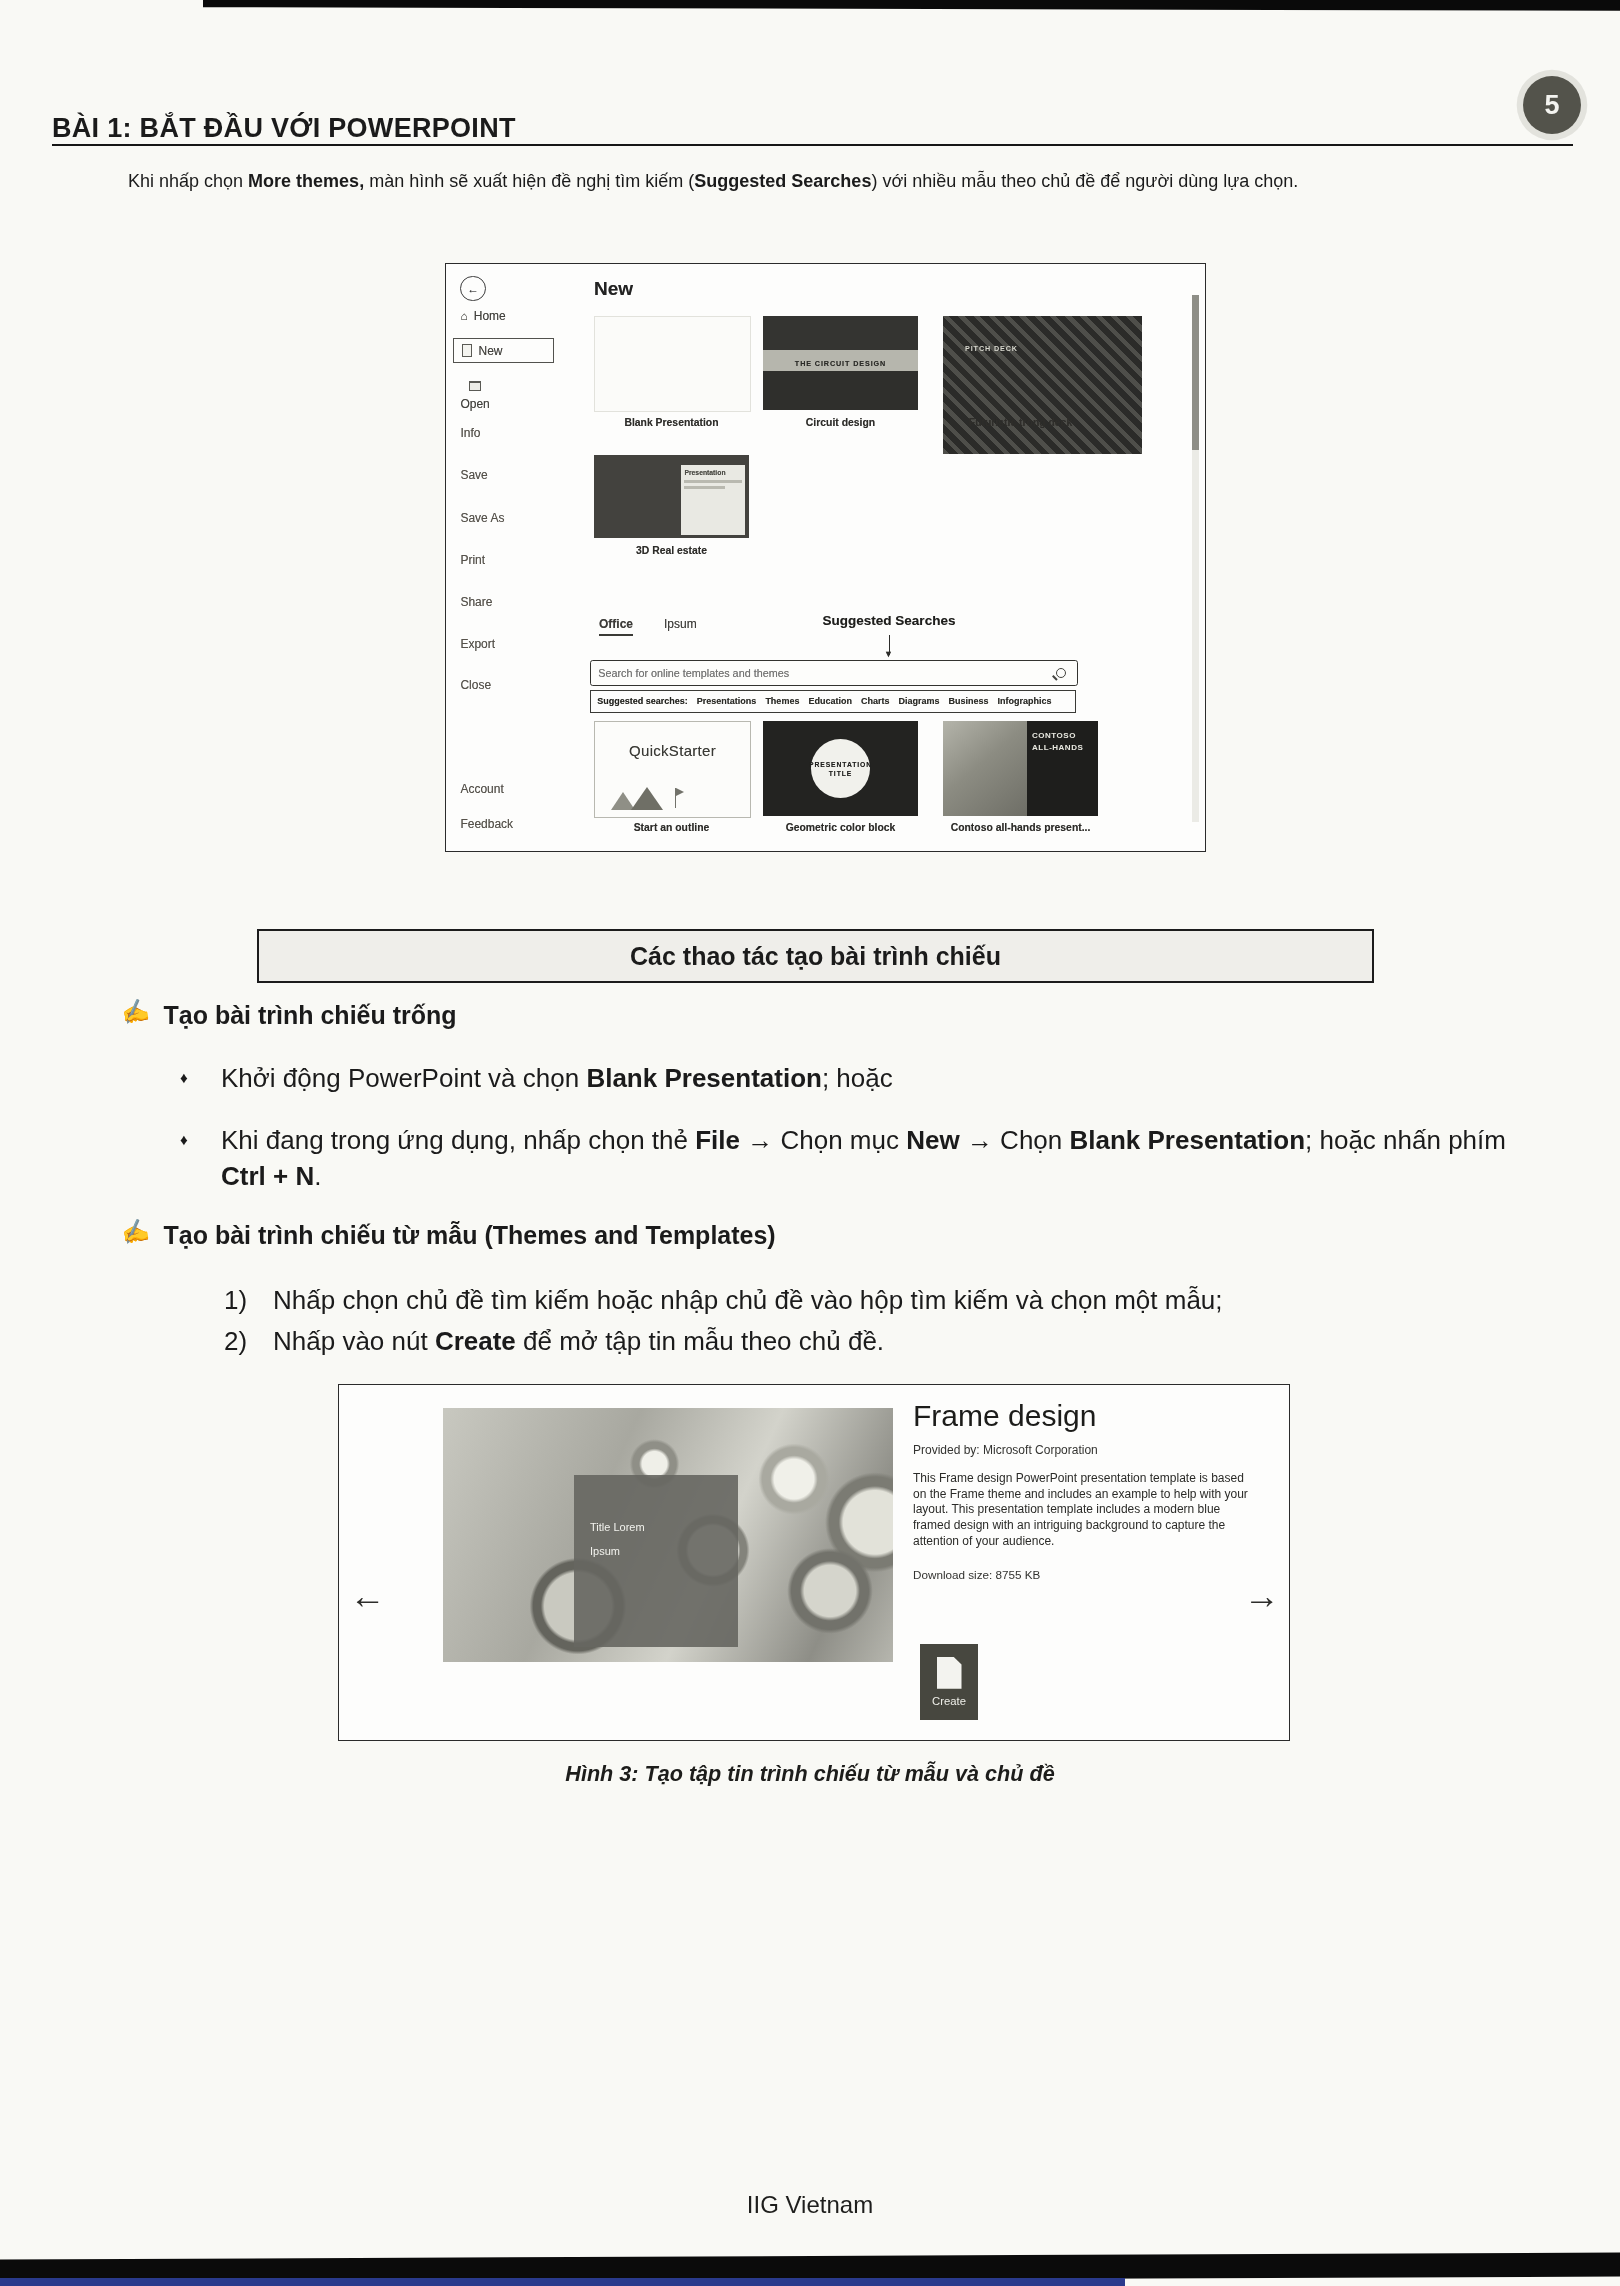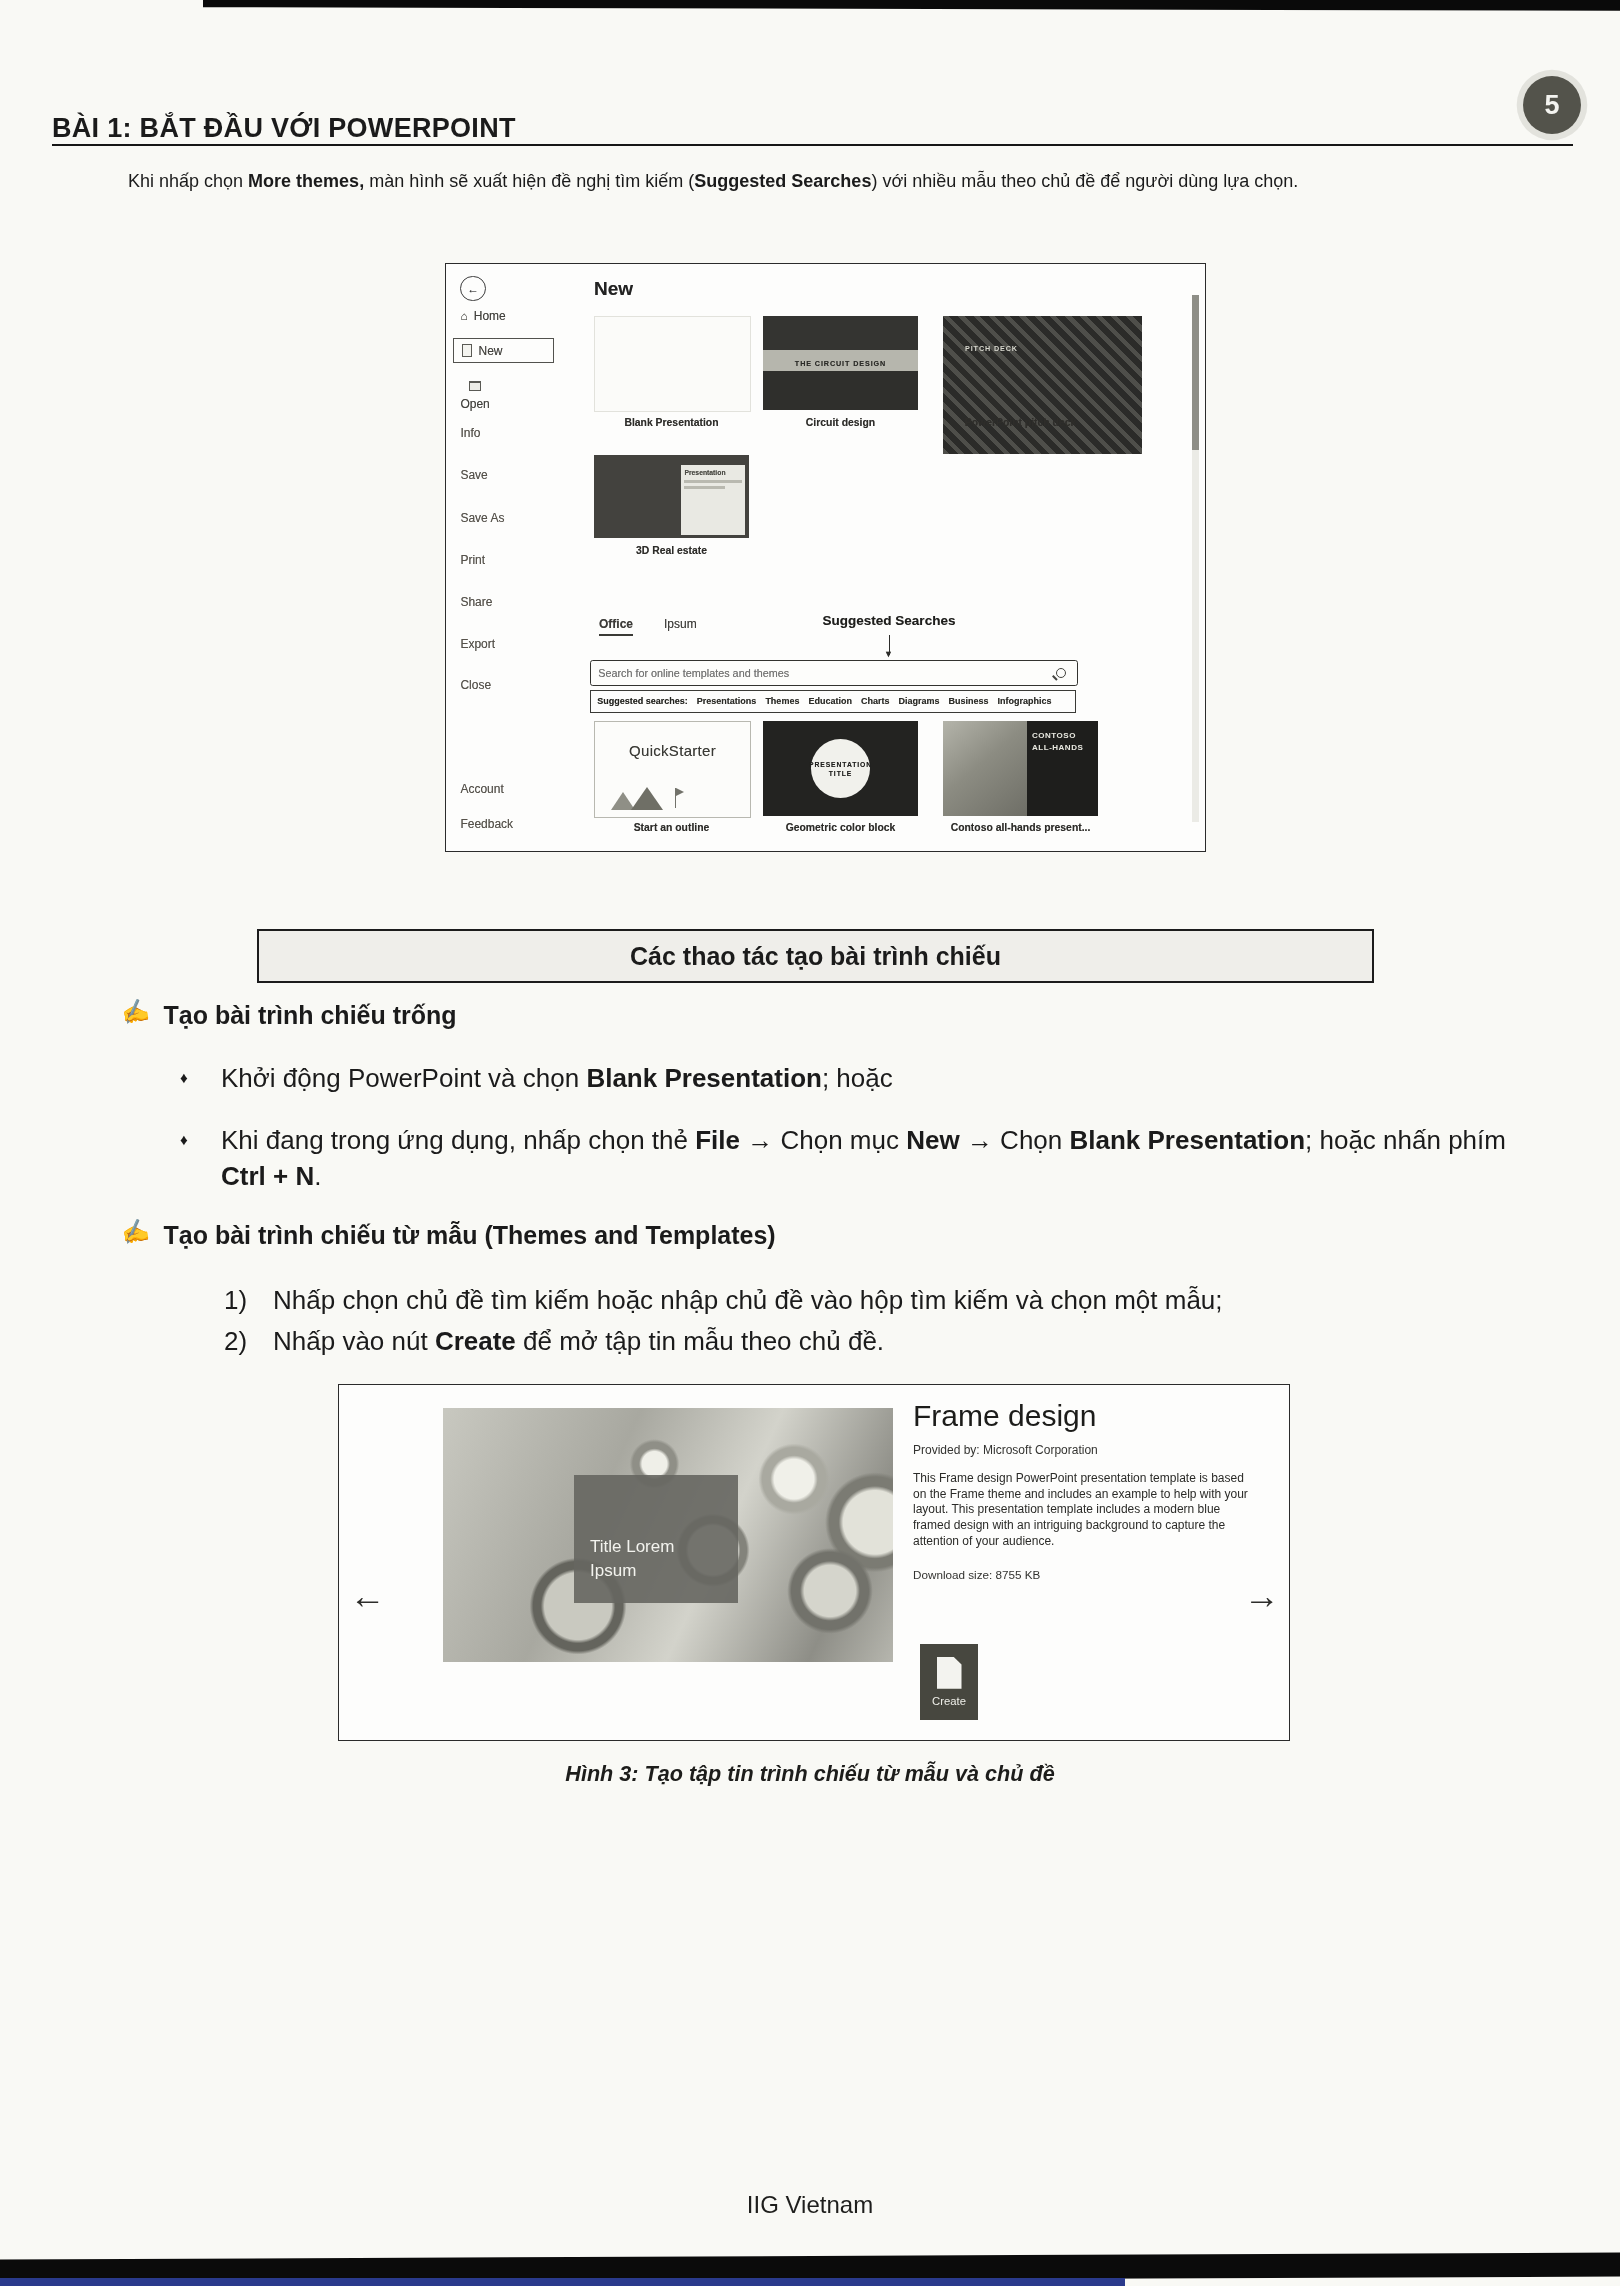--- a/index.html
+++ b/index.html
@@ -110,22 +110,22 @@
   .tpl-photo{position:absolute;left:104px;top:23.4px;width:450px;height:254px;
     background:
       radial-gradient(circle at 78% 28%, #f0f0e9 0 5%, #a9a9a0 6% 8%, transparent 9%),
       radial-gradient(circle at 60% 56%, #e8e8e1 0 8%, #83837b 9% 11%, transparent 12%),
       radial-gradient(circle at 86% 72%, #d5d5cc 0 6%, #72726b 7% 9%, transparent 10%),
       radial-gradient(circle at 47% 22%, #efefe8 0 4%, #8f8f87 5% 7%, transparent 8%),
       radial-gradient(circle at 30% 78%, #c9c9c0 0 9%, #64645d 10% 12%, transparent 13%),
       radial-gradient(circle at 96% 45%, #e2e2d9 0 7%, #7b7b73 8% 10%, transparent 11%),
       linear-gradient(115deg, #c8c8c0 0%, #a8a8a0 35%, #d3d3cb 60%, #8e8e87 85%, #b6b6ae 100%);
     filter:blur(0.5px);}
-  .tpl-overlay{position:absolute;left:131px;top:67px;width:164px;height:128px;background:rgba(102,102,97,.9);
-      color:#f3f3ee;padding:60px 0 0 16px;box-sizing:border-box;font-size:17px;line-height:24px;filter:none;}
+  .tpl-overlay{position:absolute;left:131px;top:67px;width:164px;height:172px;background:rgba(102,102,97,.9);
+      color:#f3f3ee;padding:40px 0 0 16px;box-sizing:border-box;font-size:11px;line-height:24px;filter:none;}
   .tpl-info{position:absolute;left:574px;top:14.4px;width:358px;}
   .tpl-name{font-size:30px;font-weight:500;color:#1c1c1a;}
   .tpl-provided{margin-top:10px;font-size:12px;color:#333330;}
   .tpl-desc{margin:13.5px 0 0 0;font-size:12px;line-height:15.8px;color:#2b2b28;width:344px;}
   .tpl-size{margin-top:18px;font-size:11.7px;color:#333330;}
   .tpl-create{position:absolute;left:581px;top:259px;width:58px;height:76px;background:#47473f;
       display:flex;flex-direction:column;align-items:center;justify-content:center;gap:6.3px;}
   .doc-icon{width:25px;height:32px;background:#f3f3ef;clip-path:polygon(0 0,68% 0,100% 24%,100% 100%,0 100%);}
   .create-label{font-size:11.3px;color:#efefe9;}
 
@@ -198,21 +198,21 @@
 
     <div class="thumb t-blank"></div>
     <div class="thumb t-circuit">
       <span>THE CIRCUIT DESIGN</span>
     </div>
     <div class="thumb t-pitch">
       <span>PITCH DECK</span>
     </div>
     <div class="thumb-label" style="left:148px;top:153px;">Blank Presentation</div>
     <div class="thumb-label" style="left:317px;top:153px;">Circuit design</div>
-    <div class="thumb-label" style="left:497px;top:153px;">PowerPoint pitch deck</div>
+    <div class="thumb-label" style="left:497px;top:153px;">Futuristic trong deck</div>
 
     <div class="t-3d">
       <div class="whitebox">
         <div class="wb-text">Presentation</div>
         <div class="bar"></div>
         <div class="bar" style="width:70%;"></div>
       </div>
     </div>
     <div class="thumb-label" style="left:148px;top:281px;">3D Real estate</div>
 

